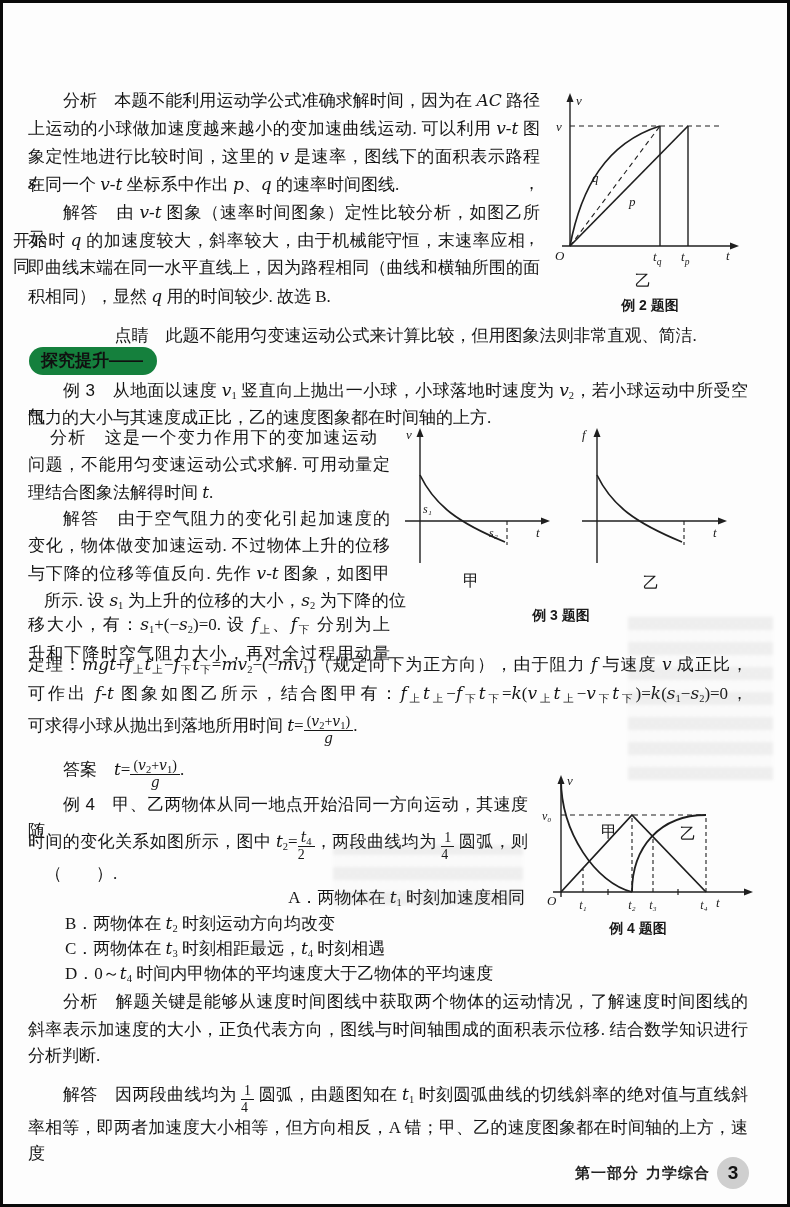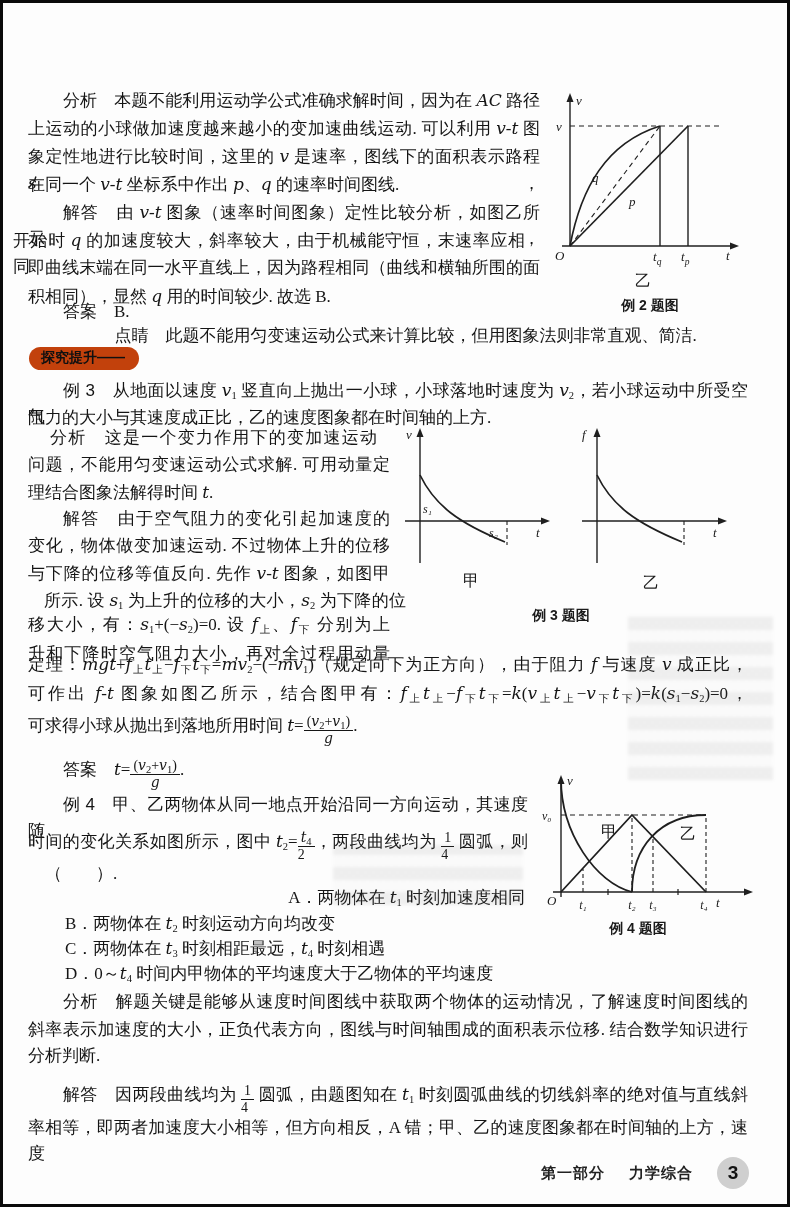--- a/index.html
+++ b/index.html
@@ -9,31 +9,31 @@
   .t{position:absolute;font-size:17px;line-height:26px;color:#151515;}
   .t b{font-family:"Liberation Sans","DejaVu Sans",sans-serif;font-weight:400;}
   .t i{font-family:"DejaVu Serif","Liberation Serif",serif;font-style:italic;}
   .t sub{font-size:10.5px;vertical-align:-3px;line-height:0;}
   .ind{text-indent:35px;}
   .j{text-align:justify;text-align-last:justify;}
   .frac{display:inline-block;vertical-align:-0.85em;text-align:center;
         font-size:0.82em;line-height:1.12;text-indent:0;}
   .frac .fn{display:block;border-bottom:1.2px solid #151515;padding:0 3px;}
   .frac .fd{display:block;}
-  #pill{position:absolute;left:26px;top:344px;background:#c2410c;border-radius:14px;
+  #pill{position:absolute;left:26px;top:344px;background:#15803d;border-radius:14px;
         padding:2px 14px 3px 12px;font-family:"Liberation Sans","DejaVu Sans",sans-serif;
-        font-weight:700;font-size:14px;color:#101010;}
+        font-weight:700;font-size:17px;color:#101010;}
   .figure{position:absolute;}
   svg text{font-family:"Liberation Serif","DejaVu Serif",serif;fill:#1a1a1a;}
   svg .m{font-style:italic;font-size:13px;}
   svg .ms{font-style:italic;font-size:12px;}
   svg .cjk{font-size:16px;}
   svg .cap{font-family:"Liberation Sans","DejaVu Sans",sans-serif;font-weight:700;font-size:14px;}
   svg line,svg path,svg polyline{stroke:#1f1f1f;fill:none;}
-  #footer{position:absolute;right:38px;top:1154px;display:flex;align-items:center;gap:24px;
+  #footer{position:absolute;right:38px;top:1154px;display:flex;align-items:center;gap:7px;
           font-family:"Liberation Sans","DejaVu Sans",sans-serif;font-weight:700;}
   #footer .ftext{font-size:15px;letter-spacing:1px;color:#222;}
   #page-circle{width:32px;height:32px;border-radius:50%;background:#cfcfcf;color:#111;
           display:flex;align-items:center;justify-content:center;font-size:19px;}
   .smudge{position:absolute;background:repeating-linear-gradient(0deg,
           rgba(110,110,110,0.10) 0 13px, rgba(110,110,110,0.02) 13px 25px);
           filter:blur(1.6px);pointer-events:none;}
 </style>
 </head>
 <body>
@@ -41,21 +41,20 @@
 <div id="page">
 
   <div class="t j ind" style="left:25px;top:84px;width:512px;"><b>分析</b>　本题不能利用运动学公式准确求解时间，因为在 <i>AC</i> 路径</div>
   <div class="t j" style="left:25px;top:112px;width:512px;">上运动的小球做加速度越来越小的变加速曲线运动. 可以利用 <i>v</i>-<i>t</i> 图</div>
   <div class="t j" style="left:25px;top:140px;width:512px;">象定性地进行比较时间，这里的 <i>v</i> 是速率，图线下的面积表示路程 <i>s</i>，</div>
   <div class="t" style="left:25px;top:168px;width:512px;">在同一个 <i>v</i>-<i>t</i> 坐标系中作出 <i>p</i>、<i>q</i> 的速率时间图线.</div>
   <div class="t j ind" style="left:25px;top:196px;width:512px;"><b>解答</b>　由 <i>v</i>-<i>t</i> 图象（速率时间图象）定性比较分析，如图乙所示，</div>
   <div class="t j" style="left:10px;top:224px;width:512px;">开始时 <i>q</i> 的加速度较大，斜率较大，由于机械能守恒，末速率应相同，</div>
   <div class="t j" style="left:25px;top:252px;width:512px;">即曲线末端在同一水平直线上，因为路程相同（曲线和横轴所围的面</div>
   <div class="t" style="left:25px;top:280px;width:512px;">积相同），显然 <i>q</i> 用的时间较少. 故选 B.</div>
-  <div class="t ind" style="left:25px;top:296px;width:700px;"><b>答案</b>　B.</div>
   <div class="t ind" style="left:25px;top:320px;width:720px;text-align:center;"><b>点睛</b>　此题不能用匀变速运动公式来计算比较，但用图象法则非常直观、简洁.</div>
 
   <svg class="figure" style="left:540px;top:85px;" width="210" height="235" viewBox="0 0 210 235">
     <line x1="27" y1="158" x2="27" y2="12" stroke-width="1.4"></line>
     <polygon points="27,5 23.5,14 30.5,14" fill="#1f1f1f" stroke="none"></polygon>
     <line x1="19" y1="158" x2="189" y2="158" stroke-width="1.4"></line>
     <polygon points="196,158 187,154.5 187,161.5" fill="#1f1f1f" stroke="none"></polygon>
     <line x1="27" y1="38" x2="180" y2="38" stroke-width="1.2" stroke-dasharray="5,4"></line>
     <path d="M27,158 C38,100 63,55 117,38" stroke-width="1.7"></path>
     <line x1="27" y1="158" x2="145" y2="38" stroke-width="1.7"></line>

